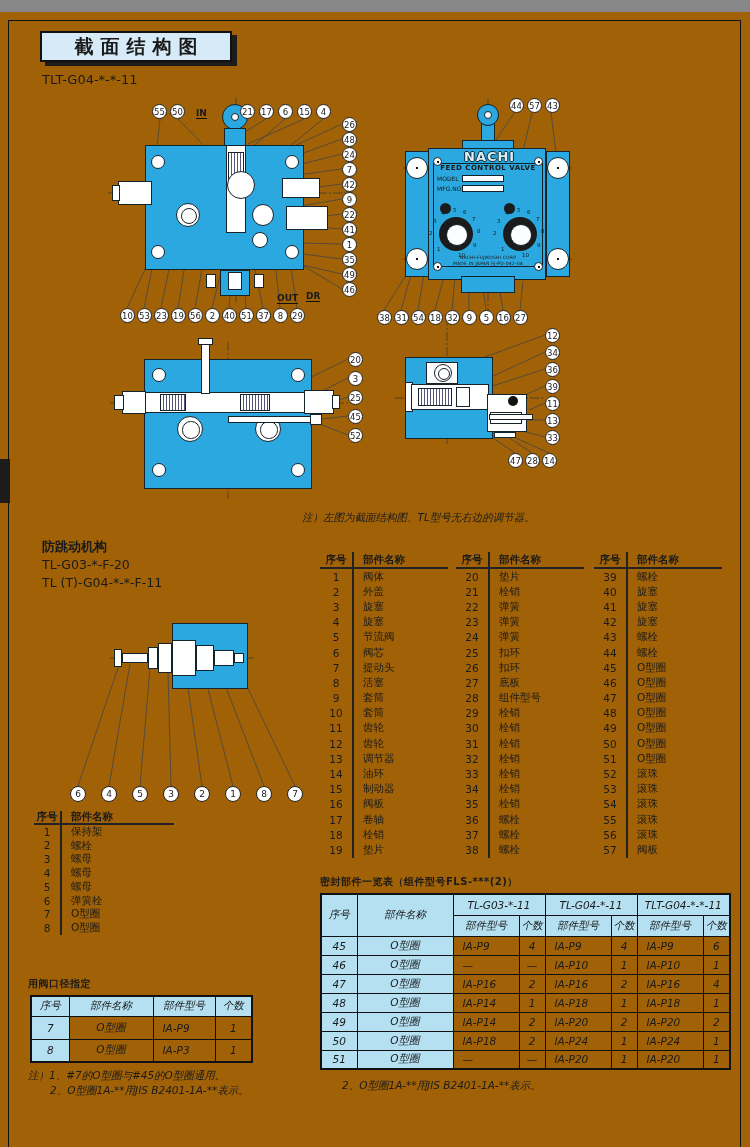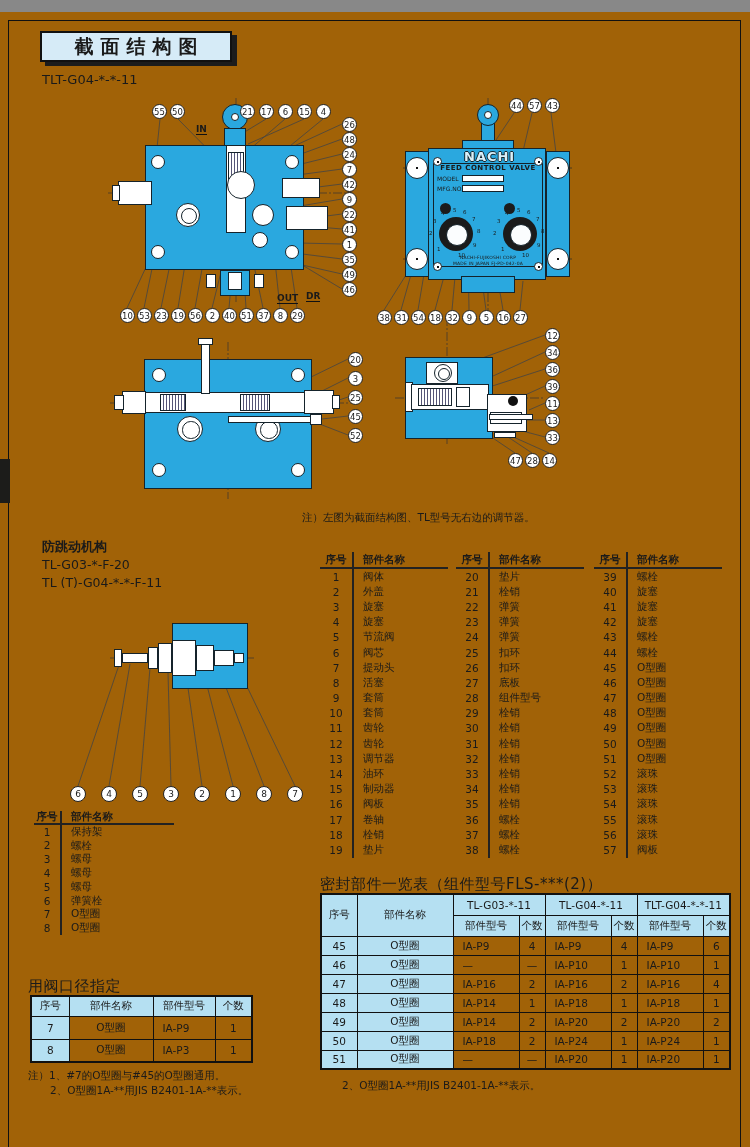--- a/index.html
+++ b/index.html
@@ -2,21 +2,21 @@
 <html><head>
 <meta charset="utf-8">
 <style>
   * { box-sizing: border-box; margin: 0; padding: 0; }
   html,body { background:#888; }
   #page {
     position: relative; width: 750px; height: 1147px; margin: 12px auto;
     background: #a16207; overflow: hidden;
     font-family: "DejaVu Sans", "Liberation Sans", sans-serif; color: #1a1a1a;
   }
-  .abs { position: absolute; }
+  .abs { position: absolute; font-style: italic; }
   
   .frame { position:absolute; left:8px; top:8px; width:733px; height:1131px; border:1px solid #111; }
   .side-tab { position:absolute; left:0; top:447px; width:10px; height:44px; background:#1c1c1a; }
   
   .title-box {
     position:absolute; left:40px; top:19px; width:192px; height:31px;
     background:#d6ebf7; border:2px solid #111; box-shadow:5px 4px 0 #1c1c1c;
     display:flex; align-items:center; justify-content:center;
     font-size:19px; font-weight:bold; letter-spacing:7px; padding-left:7px;
   }
@@ -72,21 +72,21 @@
   table { border-collapse:collapse; table-layout:fixed; }
   .seal th, .seal td { border:1px solid #111; font-size:10.5px; text-align:center; overflow:hidden; }
   .seal { border:2px solid #111; }
   .seal th { background:#b5e0f2; font-weight:normal; }
   .seal .bluecell { background:#b5e0f2; }
   .seal .lcell { text-align:left; padding-left:9px; }
   .seal-sm td { height:23px; }
   .seal-sm th { height:20px; }
   .seal-lg th { height:21px; }
   .seal-lg td { height:19px; }
-  .tbl-title { position:absolute; font-weight:normal; font-size:15px; letter-spacing:.5px; }
+  .tbl-title { position:absolute; font-weight:bold; font-size:10px; letter-spacing:.5px; }
   svg.leaders { position:absolute; left:0; top:0; pointer-events:none; }
 </style>
 </head>
 <body>
 
 <div id="page">
   <div class="frame"></div>
   <div class="side-tab"></div>
 
   <div class="title-box">
@@ -208,21 +208,21 @@
     <div class="wc" style="left:227px;top:159px;width:28px;height:28px"></div>
     <div class="wc knurl" style="left:176px;top:191px;width:24px;height:24px"></div>
     <div class="wc" style="left:252px;top:192px;width:22px;height:22px"></div>
     <div class="wr" style="left:282px;top:166px;width:38px;height:20px"></div>
     <div class="wr" style="left:286px;top:194px;width:42px;height:24px"></div>
     <div class="wc" style="left:252px;top:220px;width:16px;height:16px"></div>
     <div class="cyr" style="left:220px;top:258px;width:30px;height:26px"></div>
     <div class="wr" style="left:228px;top:260px;width:14px;height:18px"></div>
     <div class="wr" style="left:206px;top:262px;width:10px;height:14px"></div>
     <div class="wr" style="left:254px;top:262px;width:10px;height:14px"></div>
-    <div class="lbl" style="left:196px;top:112px">IN</div>
+    <div class="lbl" style="left:196px;top:96px">IN</div>
     <div class="lbl" style="left:277px;top:281px">OUT</div>
     <div class="lbl" style="left:306px;top:279px">DR</div>
     <div class="co-row" style="left:152px;top:92px;gap:3px">
 
     <span class="co">55</span>
         <span class="co">50</span>
       </div>
     <div class="co-row" style="left:240px;top:92px;gap:4px">
 
     <span class="co">21</span>

